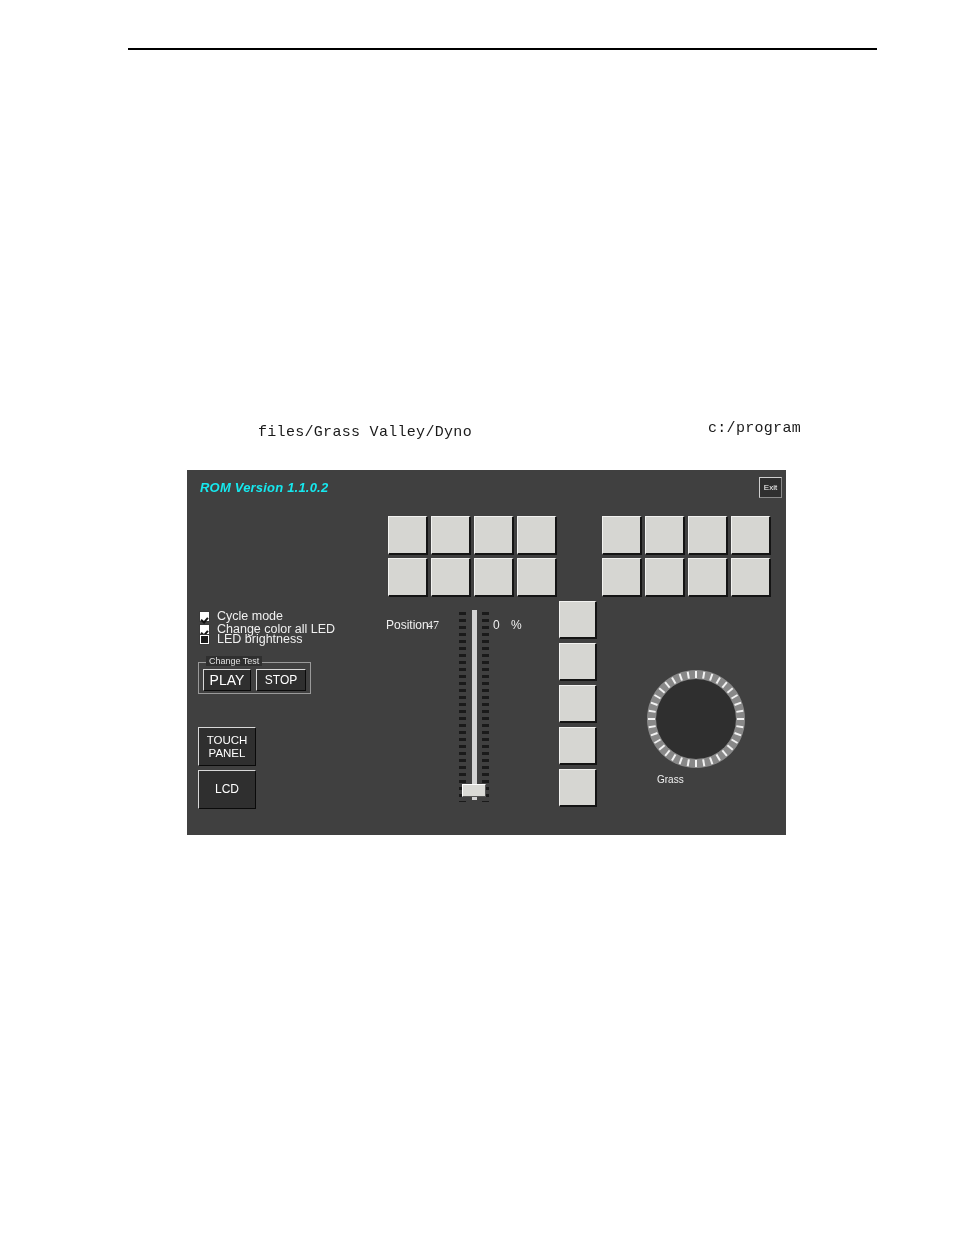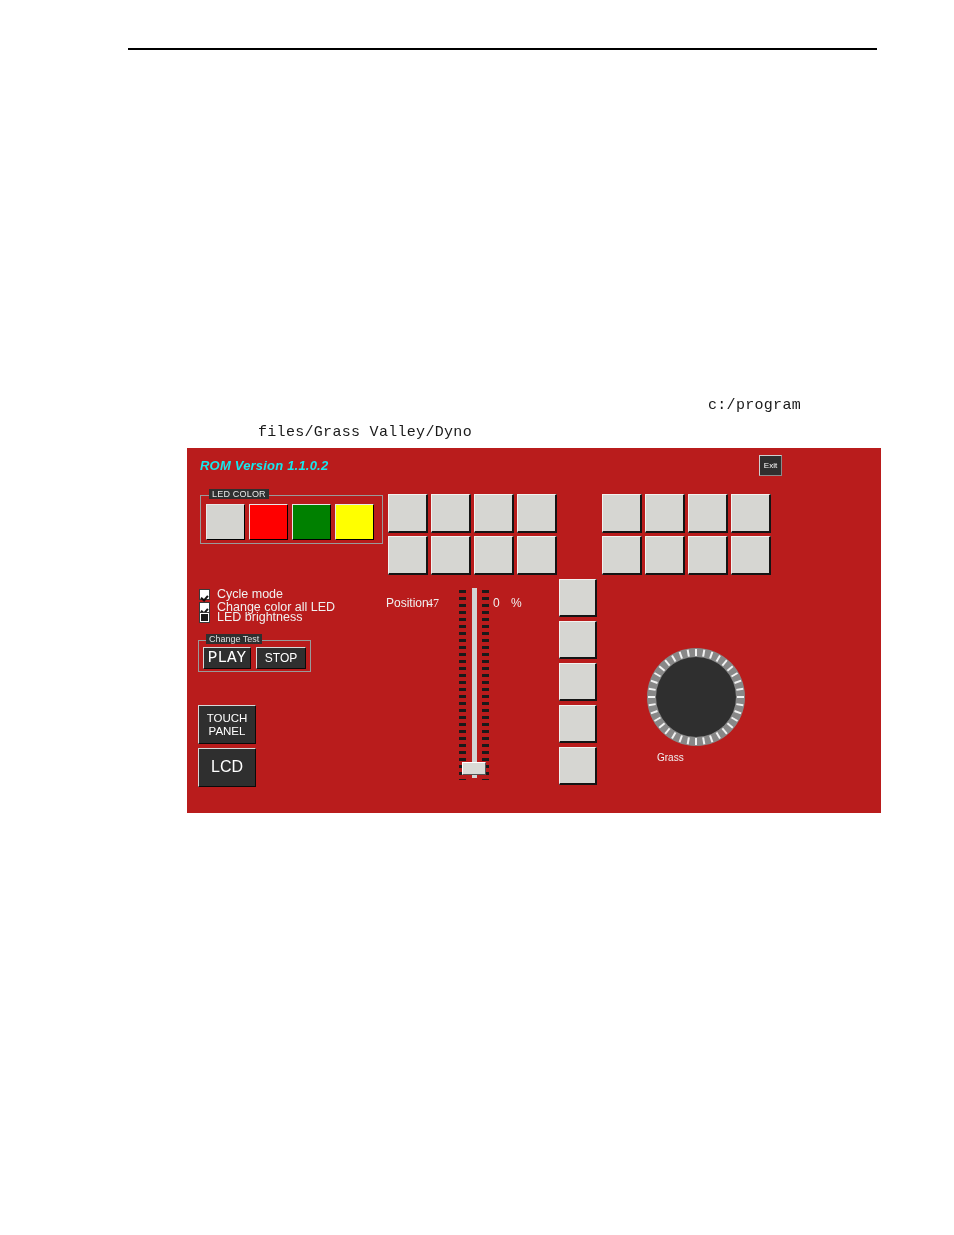--- a/index.html
+++ b/index.html
@@ -26,29 +26,29 @@
 
   
   .doc-text {
     position: absolute;
     font-family: "Liberation Mono", "DejaVu Sans Mono", monospace;
     font-size: 15px;
     color: #1a1a1a;
     white-space: pre;
     letter-spacing: 0.3px;
   }
-  #path-line-1 { left: 708px; top: 397px; }
+  #path-line-1 { left: 708px; top: 420px; }
   #path-line-2 { left: 258px; top: 424px; }
 
   
   #app-panel {
     position: absolute;
-    left: 187px; top: 448px;
-    width: 694px; height: 365px;
-    background: #b91c1c;
+    left: 187px; top: 470px;
+    width: 599px; height: 365px;
+    background: #404040;
     color: #ffffff;
   }
 
   #rom-version {
     position: absolute;
     left: 13px; top: 10px;
     font-family: "Liberation Sans", sans-serif;
     font-size: 13px;
     font-weight: bold;
     font-style: italic;
@@ -175,41 +175,40 @@
     align-items: center;
     justify-content: center;
     text-align: center;
     line-height: 1.05;
     padding: 0;
   }
   #play-button {
     position: absolute;
     left: 4px; top: 6px;
     width: 48px; height: 22px;
-    font-size: 16px;
-    font-family: Liberation Mono, monospace;
+    font-size: 14px;
   }
   #stop-button {
     position: absolute;
     left: 57px; top: 6px;
     width: 50px; height: 22px;
     font-size: 12px;
   }
   #touch-panel-button {
     position: absolute;
     left: 11px; top: 257px;
     width: 58px; height: 39px;
     font-size: 11.5px;
     white-space: pre-line;
   }
   #lcd-button {
     position: absolute;
     left: 11px; top: 300px;
     width: 58px; height: 39px;
-    font-size: 16px;
+    font-size: 12px;
   }
 
   
   .pad {
     background: #d6d6d2;
     border-top: 1px solid #f2f2f0;
     border-left: 1px solid #f2f2f0;
     border-right: 2px solid #141414;
     border-bottom: 2px solid #141414;
     cursor: pointer;
@@ -330,29 +329,20 @@
 
   <div class="doc-text" id="path-line-1">c:/program</div>
   <div class="doc-text" id="path-line-2">files/Grass Valley/Dyno</div>
 
   <div id="app-panel">
 
     <div id="rom-version">ROM Version 1.1.0.2</div>
 
     <button id="exit-button" class="exit-btn">Exit</button>
 
-    <div id="led-color-group">
-      <div id="led-color-legend">LED COLOR</div>
-      <div class="swatch-row" id="swatch-row">
-          <div class="swatch" style="background: rgb(212, 212, 208);"></div>
-          <div class="swatch" style="background: rgb(255, 0, 0);"></div>
-          <div class="swatch" style="background: rgb(0, 128, 0);"></div>
-          <div class="swatch" style="background: rgb(255, 255, 0);"></div>
-        </div>
-    </div>
 
     <div class="cb-row" id="cb-row-0">
       <span class="cb-box checked"></span>
       <span class="cb-label">Change color all LED</span>
     </div>
     <div class="cb-row" id="cb-row-1">
       <span class="cb-box checked"></span>
       <span class="cb-label">Cycle mode</span>
     </div>
     <div class="cb-row" id="cb-row-2">

